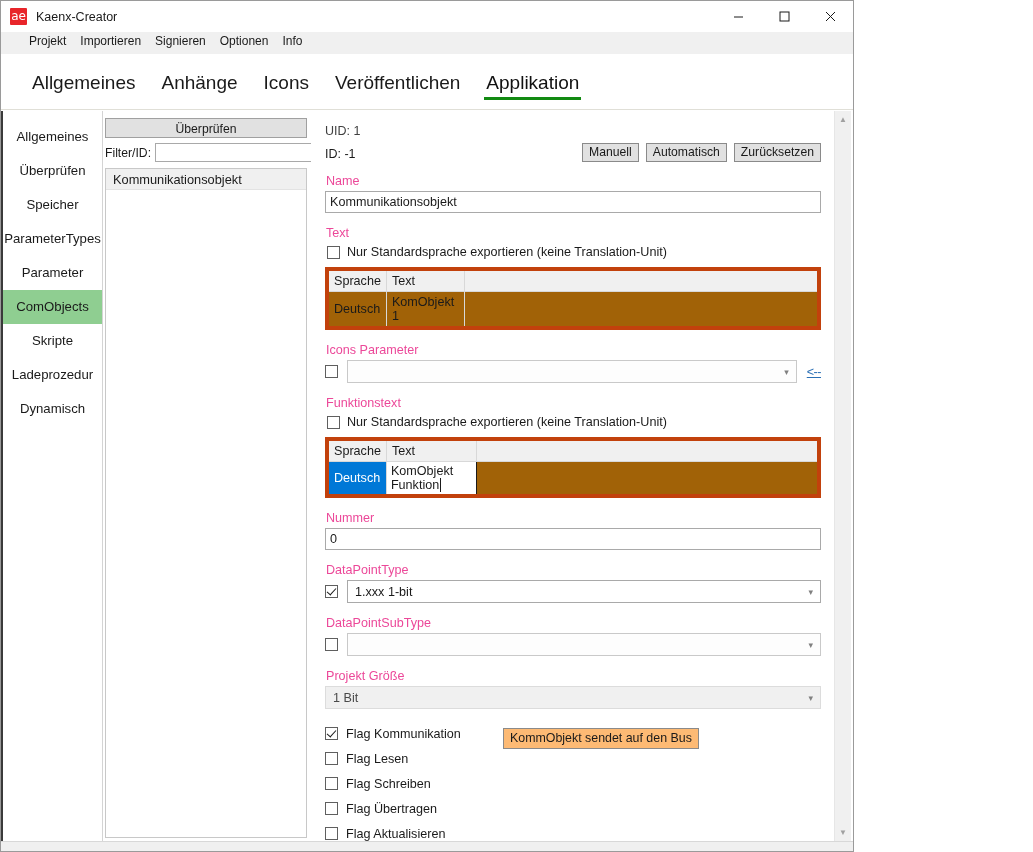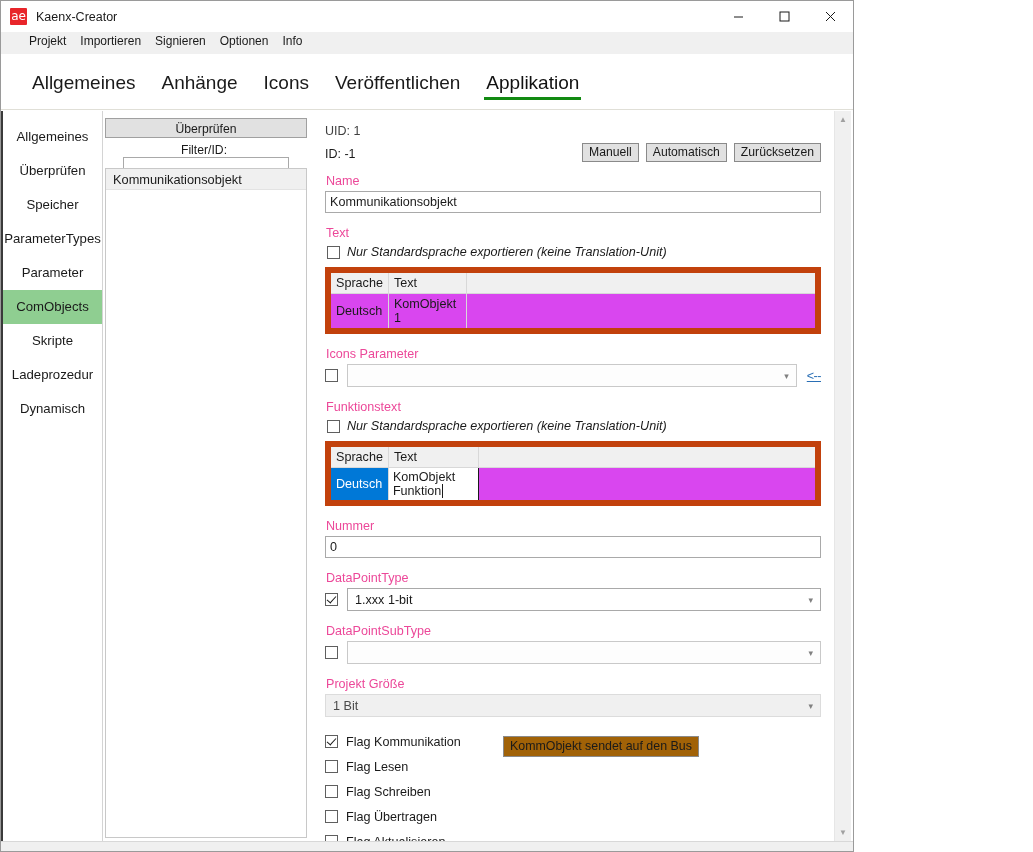--- a/index.html
+++ b/index.html
@@ -103,21 +103,21 @@
   .listpanel {
     position: absolute; left: 104px; top: 7px; width: 202px; bottom: 13px;
   }
   .btn-add {
     display: block; width: 100%; height: 20px;
     background: #e1e1e1; border: 1px solid #a0a0a0;
     font-size: 12.2px; line-height: 18px; text-align: center;
     color: #1a1a1a; font-family: "Liberation Sans", sans-serif;
   }
   .filterrow {
-    display: flex; align-items: center; margin-top: 5px; height: 19px; flex-direction: column;
+    display: flex; align-items: center; margin-top: 5px; height: 19px;
   }
   .filterlabel { font-size: 12.2px; margin-right: 4px; white-space: nowrap; }
   .filterinput {
     flex: 1; height: 19px; border: 1px solid #a9a9a9; background: #fff;
     font-size: 12.2px; padding: 0 3px; outline: none;
     font-family: "Liberation Sans", sans-serif;
   }
   .listbox {
     position: absolute; left: 0; right: 0; top: 50px; bottom: 0;
     border: 1px solid #c8c8c8; background: #ffffff; overflow: hidden;
@@ -149,36 +149,36 @@
   }
 
   .fieldlabel { font-size: 12.6px; margin: 13px 0 3px 1px; color: #ec4899; }
   .textinput {
     display: block; width: 100%; height: 22px;
     border: 1px solid #a9a9a9; background: #fff;
     font-size: 12.6px; padding: 0 4px; color: #1a1a1a; outline: none;
     font-family: "Liberation Sans", sans-serif;
   }
 
-  .checkrow { display: flex; align-items: center; margin: 5px 0 6px 2px; font-style: italic; }
+  .checkrow { display: flex; align-items: center; margin: 5px 0 6px 2px; }
   .cbox {
     width: 13px; height: 13px; border: 1px solid #5f5f5f; background: #fff;
     display: inline-block; position: relative; flex: 0 0 auto;
   }
   .cbox.checked::after {
     content: ""; position: absolute;
     left: 3px; top: 0px; width: 4px; height: 8px;
     border: solid #1a1a1a; border-width: 0 1.6px 1.6px 0;
     transform: rotate(42deg);
   }
   .checkrow .cbtext { font-size: 12.6px; margin-left: 7px; white-space: nowrap; }
 
   
   .langtable {
-    width: 100%; border: 6px solid #c2410c; background: #d946ef;
+    width: 100%; border: 4px solid #c2410c; background: #a16207;
     border-collapse: collapse; margin-top: 8px;
   }
   .langtable th {
     background: #f0f0f0; font-weight: normal; font-size: 12.6px;
     text-align: left; padding: 3px 5px; height: 22px;
     border-right: 1px solid #d8d8d8; border-bottom: 1px solid #d8d8d8;
     color: #1a1a1a;
   }
   .langtable td {
     font-size: 12.6px; padding: 3px 5px; height: 23px; color: #1a1a1a;
@@ -220,21 +220,21 @@
     letter-spacing: -0.5px;
   }
 
   
   .flagsblock { display: flex; margin-top: 18px; }
   .flagscol { width: 178px; }
   .flagrow { display: flex; height: 25px; }
   .flagrow .cbtext { font-size: 12.6px; margin-left: 8px; white-space: nowrap; }
   .flagbtnscol { padding-top: 1px; }
   .flagbtn {
-    display: block; background: #a16207; border: 1px solid #8a8a8a;
+    display: block; background: #fdba74; border: 1px solid #8a8a8a;
     font-size: 12.4px; padding: 2px 6px 3px 6px; margin-bottom: 9px;
     color: #1a1a1a; white-space: nowrap;
     font-family: "Liberation Sans", sans-serif;
   }
 
   
   .vscroll {
     position: absolute; right: 2px; top: 0; width: 17px; bottom: 10px;
     background: #f0f0f0; border-left: 1px solid #e6e6e6;
   }

